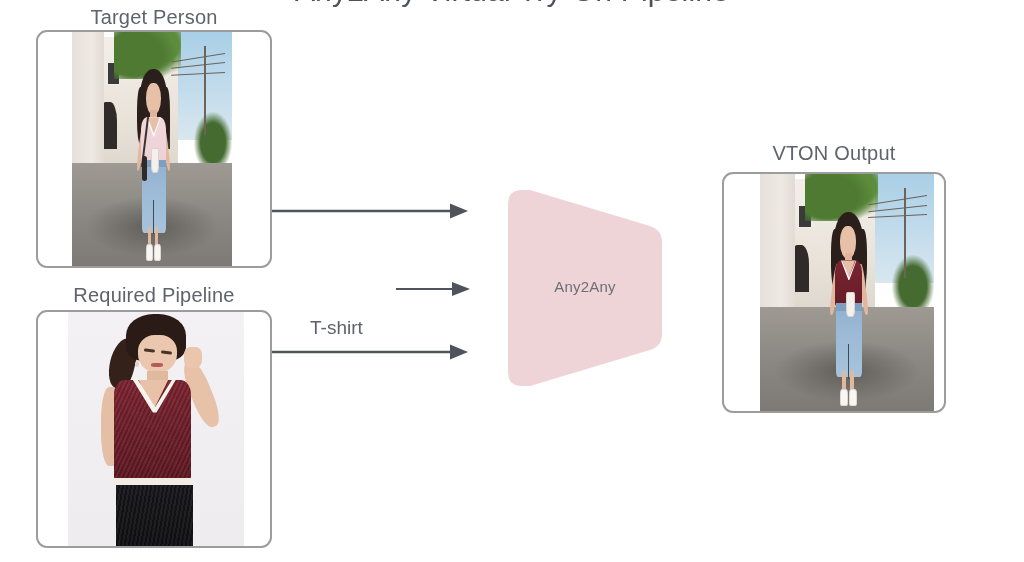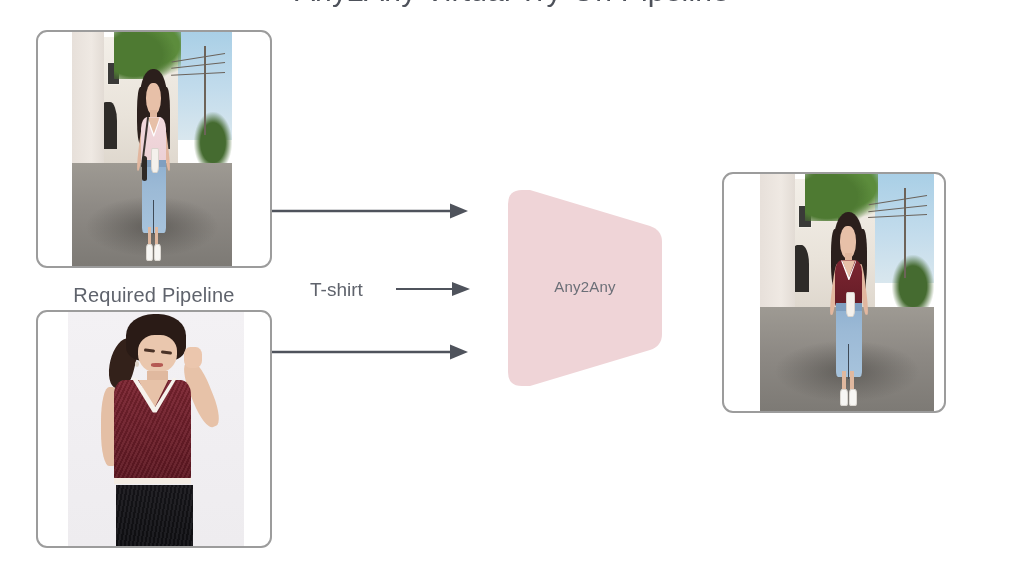--- a/index.html
+++ b/index.html
@@ -357,31 +357,33 @@
     letter-spacing: .2px;
     z-index: 2;
   }
 
   
   .edge-label {
     position: absolute;
     font-size: 19px;
     color: #5f636c;
     white-space: nowrap;
+    margin-top: 38px;
   }
 </style>
 </head>
 <body>
 
 <div class="stage">
 
   <div class="clipped-title-wrap">
     <div class="clipped-title">Any2Any Virtual Try-On Pipeline</div>
   </div>
 
+  <div class="card-label" style="left:36px; top:6px; width:236px;">Target Person</div>
 
   <div class="photo-card" style="left:36px; top:30px; width:236px; height:238px;">
     <div class="photo-inner" style="left:34px; width:160px;">
       <div class="scene">
         <div class="sky"></div>
         <div class="building"></div>
         <div class="bwin w1"></div>
         <div class="bwin w2"></div>
         <div class="arch a1"></div>
         <div class="arch a2"></div>
@@ -473,20 +475,21 @@
                L 30 218
                L 150 182
                Q 162 178 162 166
                L 162 74
                Q 162 62 150 58
                L 30 22 Z" fill="#efd4d7"></path>
     </svg>
     <div class="proc-label">Any2Any</div>
   </div>
 
+  <div class="card-label" style="left:722px; top:142px; width:224px;">VTON Output</div>
 
   <div class="photo-card" style="left:722px; top:172px; width:224px; height:241px;">
     <div class="photo-inner" style="left:36px; width:174px;">
       <div class="scene">
         <div class="sky"></div>
         <div class="building"></div>
         <div class="bwin w1"></div>
         <div class="bwin w2"></div>
         <div class="arch a1"></div>
         <div class="arch a2"></div>

